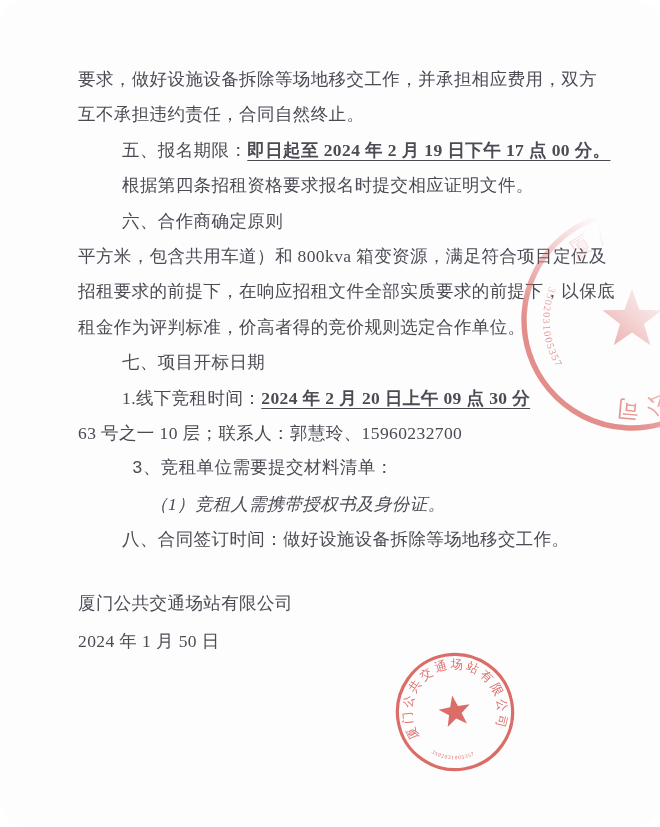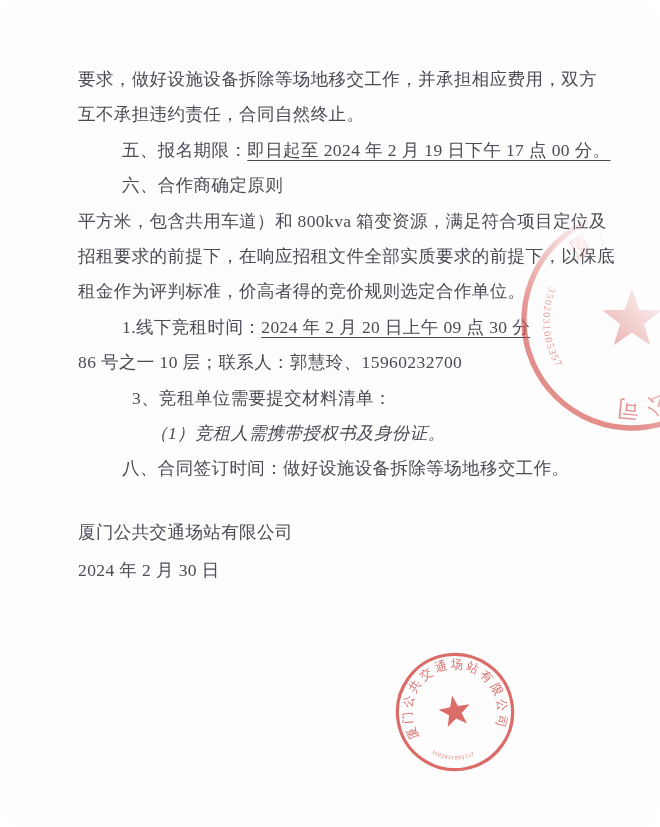--- a/index.html
+++ b/index.html
@@ -18,23 +18,23 @@
     left:78px;top:62px;
     width:520px;
   }
   p.line{
     margin:0;
     line-height:35.4px;
     white-space:nowrap;
     letter-spacing:0.4px;
   }
   .b{font-weight:normal;}
-  .u{text-decoration:underline;text-underline-offset:4px;text-decoration-thickness:1px;}
+  .u{text-decoration:underline;text-underline-offset:4px;text-decoration-thickness:1px;font-weight:bold;}
   .ind2{padding-left:44px;}
-  .ind2b{padding-left:54px;}
+  .ind2b{padding-left:54px;font-family:Liberation Mono, monospace;}
   .ind3{padding-left:72px;font-style:italic;}
   .sig-company{margin-top:28px !important;margin-left:267px;}
   .sig-date{margin-top:3px !important;margin-left:330px;}
   .stamp{
     position:absolute;
     pointer-events:none;
   }
   .stamp-main{
     left:391px;top:648px;width:128px;height:128px;
     opacity:0.85;
@@ -50,31 +50,33 @@
   .stamp svg{display:block;width:100%;height:100%;}
 </style>
 </head>
 <body>
 
 <div class="page">
   <div class="text-block">
     <p class="line"><span>要求，做好设施设备拆除等场地移交工作，并承担相应费用，双方</span></p>
     <p class="line"><span>互不承担违约责任，合同自然终止。</span></p>
     <p class="line ind2"><span class="b">五、报名期限：</span><span class="u">即日起至 2024 年 2 月 19 日下午 17 点 00 分。</span></p>
+    <p class="line ind2"><span class="b">根据第四条招租资格要求报名时提交相应证明文件。</span></p>
     <p class="line ind2"><span>六、合作商确定原则</span></p>
     <p class="line"><span class="b">平方米，包含共用车道）和 800kva 箱变资源，满足符合项目定位及</span></p>
     <p class="line"><span class="b">招租要求的前提下，在响应招租文件全部实质要求的前提下，以保底</span></p>
     <p class="line"><span class="b">租金作为评判标准，价高者得的竞价规则选定合作单位。</span></p>
+    <p class="line ind2"><span>七、项目开标日期</span></p>
     <p class="line ind2"><span>1.线下竞租时间：</span><span class="u">2024 年 2 月 20 日上午 09 点 30 分</span></p>
-    <p class="line"><span>86 号之一 10 层；联系人：郭慧玲、15960232700</span></p>
+    <p class="line"><span>63 号之一 10 层；联系人：郭慧玲、15960232700</span></p>
     <p class="line ind2b"><span>3、竞租单位需要提交材料清单：</span></p>
     <p class="line ind3"><span>（1）竞租人需携带授权书及身份证。</span></p>
     <p class="line ind2"><span>八、合同签订时间：做好设施设备拆除等场地移交工作。</span></p>
     <p class="line sig-company"><span>厦门公共交通场站有限公司</span></p>
-    <p class="line sig-date"><span>2024 年 2 月 30 日</span></p>
+    <p class="line sig-date"><span>2024 年 1 月 50 日</span></p>
   </div>
 
   <div class="stamp stamp-main">
     <svg viewBox="0 0 200 200" xmlns="http://www.w3.org/2000/svg">
       <defs>
         <path id="arcTop1" d="M 38.4 128.7 A 68 68 0 1 1 161.6 128.7" fill="none"></path>
         <path id="arcBot1" d="M 52.4 156.7 A 74 74 0 0 0 147.6 156.7" fill="none"></path>
       </defs>
       <circle cx="100" cy="100" r="90" fill="none" stroke="#d65550" stroke-width="5"></circle>
       <polygon points="100,74 106.2,91.5 124.7,92 110,103.2 115.3,121 100,110.5 84.7,121 90,103.2 75.3,92 93.8,91.5" fill="#d65550"></polygon>

